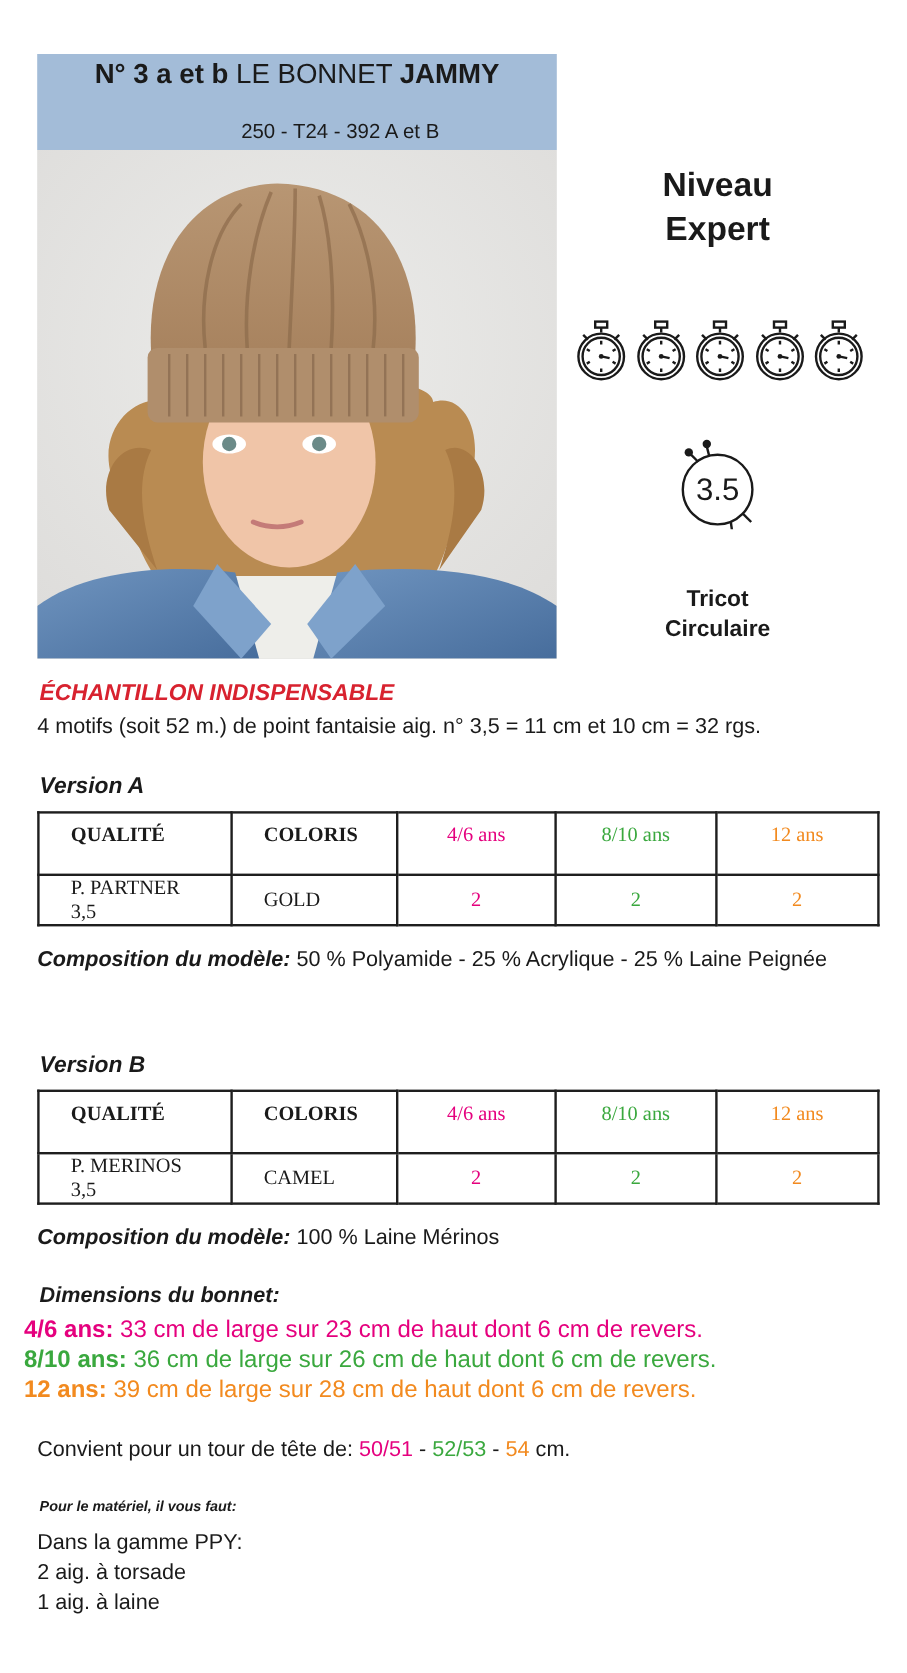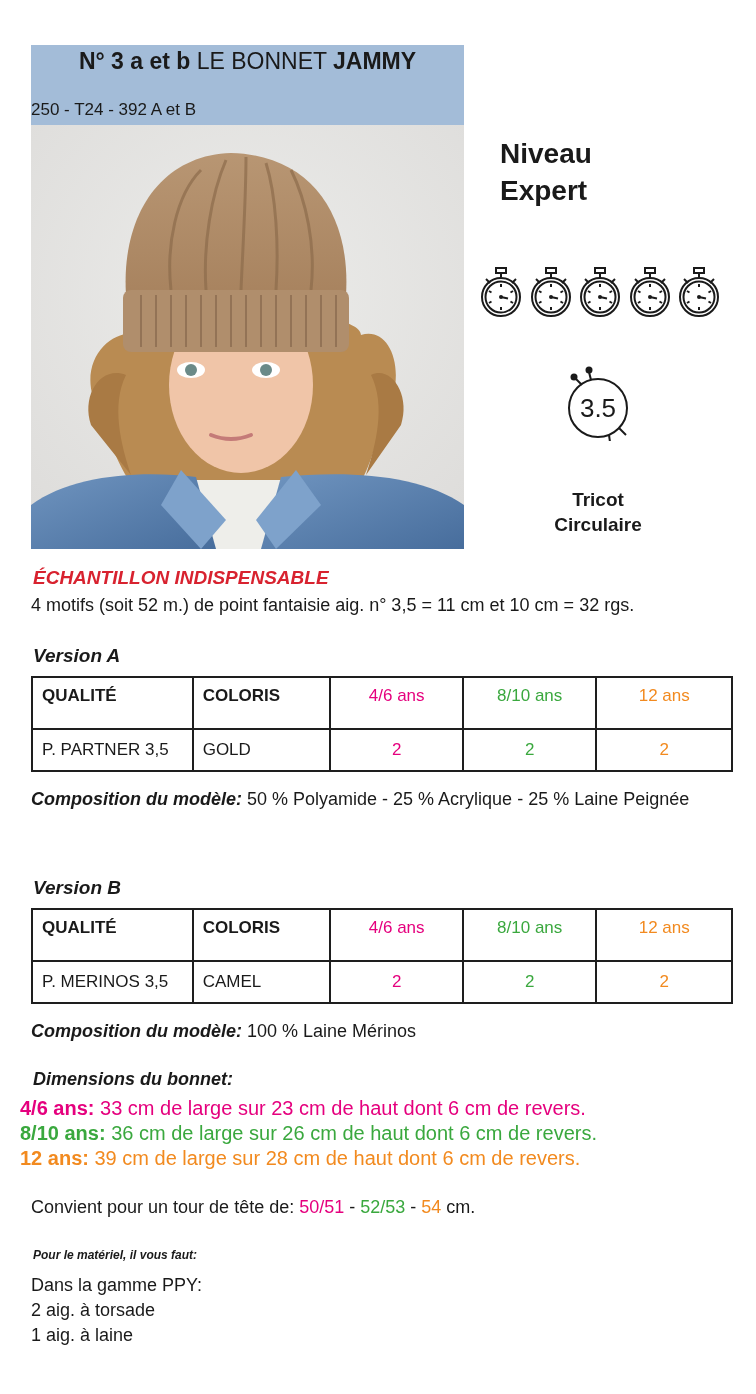--- a/index.html
+++ b/index.html
@@ -13,33 +13,33 @@
     .header-band {
       left: 31px; top: 45px; width: 433px; height: 80px;
       background: #a3bcd8;
     }
     .title {
       left: 0; top: 2px; width: 433px; text-align: center;
       font-size: 23px; line-height: 28px; color: #1a1a1a;
     }
     .title b { font-weight: 700; }
     .subtitle {
-      left: 0; top: 55px; width: 433px; 
-      font-size: 17px; line-height: 20px;
+      left: 0; top: 55px; width: 433px; text-align: center;
+      font-size: 17px; line-height: 20px; padding-left: 36px;
     }
 
     
     .photo {
       left: 31px; top: 125px; width: 433px; height: 424px; overflow: hidden;
       background: #e7e7e5;
     }
 
     
     .level-label {
-      left: 500px; top: 135px; width: 196px; 
+      left: 500px; top: 135px; width: 196px; text-align: center;
       font-size: 28px; font-weight: 700; line-height: 37px;
     }
     .stopwatches {
       left: 480px; top: 266px; width: 240px; height: 54px;
       display: flex; justify-content: space-between;
     }
     .stopwatch { width: 42px; height: 52px; }
     .needle-icon { left: 560px; top: 365px; width: 76px; height: 76px; }
     .technique {
       left: 520px; top: 487px; width: 156px; text-align: center;
@@ -53,21 +53,21 @@
     }
     .gauge-text { left: 31px; top: 594px; font-size: 18px; line-height: 22px; }
 
     .version-title { font-size: 19px; font-weight: 700; font-style: italic; }
 
     table.yarn {
       position: absolute; border-collapse: collapse;
       width: 702px; font-size: 17px;
     }
     table.yarn td {
-      border: 2.5px solid #1e1e1e; padding: 0 9px;
+      border: 2.5px solid #1e1e1e; padding: 0 26px; font-family: Liberation Serif, serif;
     }
     table.yarn tr.head td { height: 42px; vertical-align: top; padding-top: 8px; }
     table.yarn tr.body td { height: 40px; vertical-align: middle; }
     table.yarn td.bold { font-weight: 700; }
     table.yarn td.center { text-align: center; }
     .c-pink { color: #e5007e; }
     .c-green { color: #3aa83e; }
     .c-orange { color: #f28a1f; }
 
     .composition { font-size: 18px; line-height: 26px; width: 705px; }

